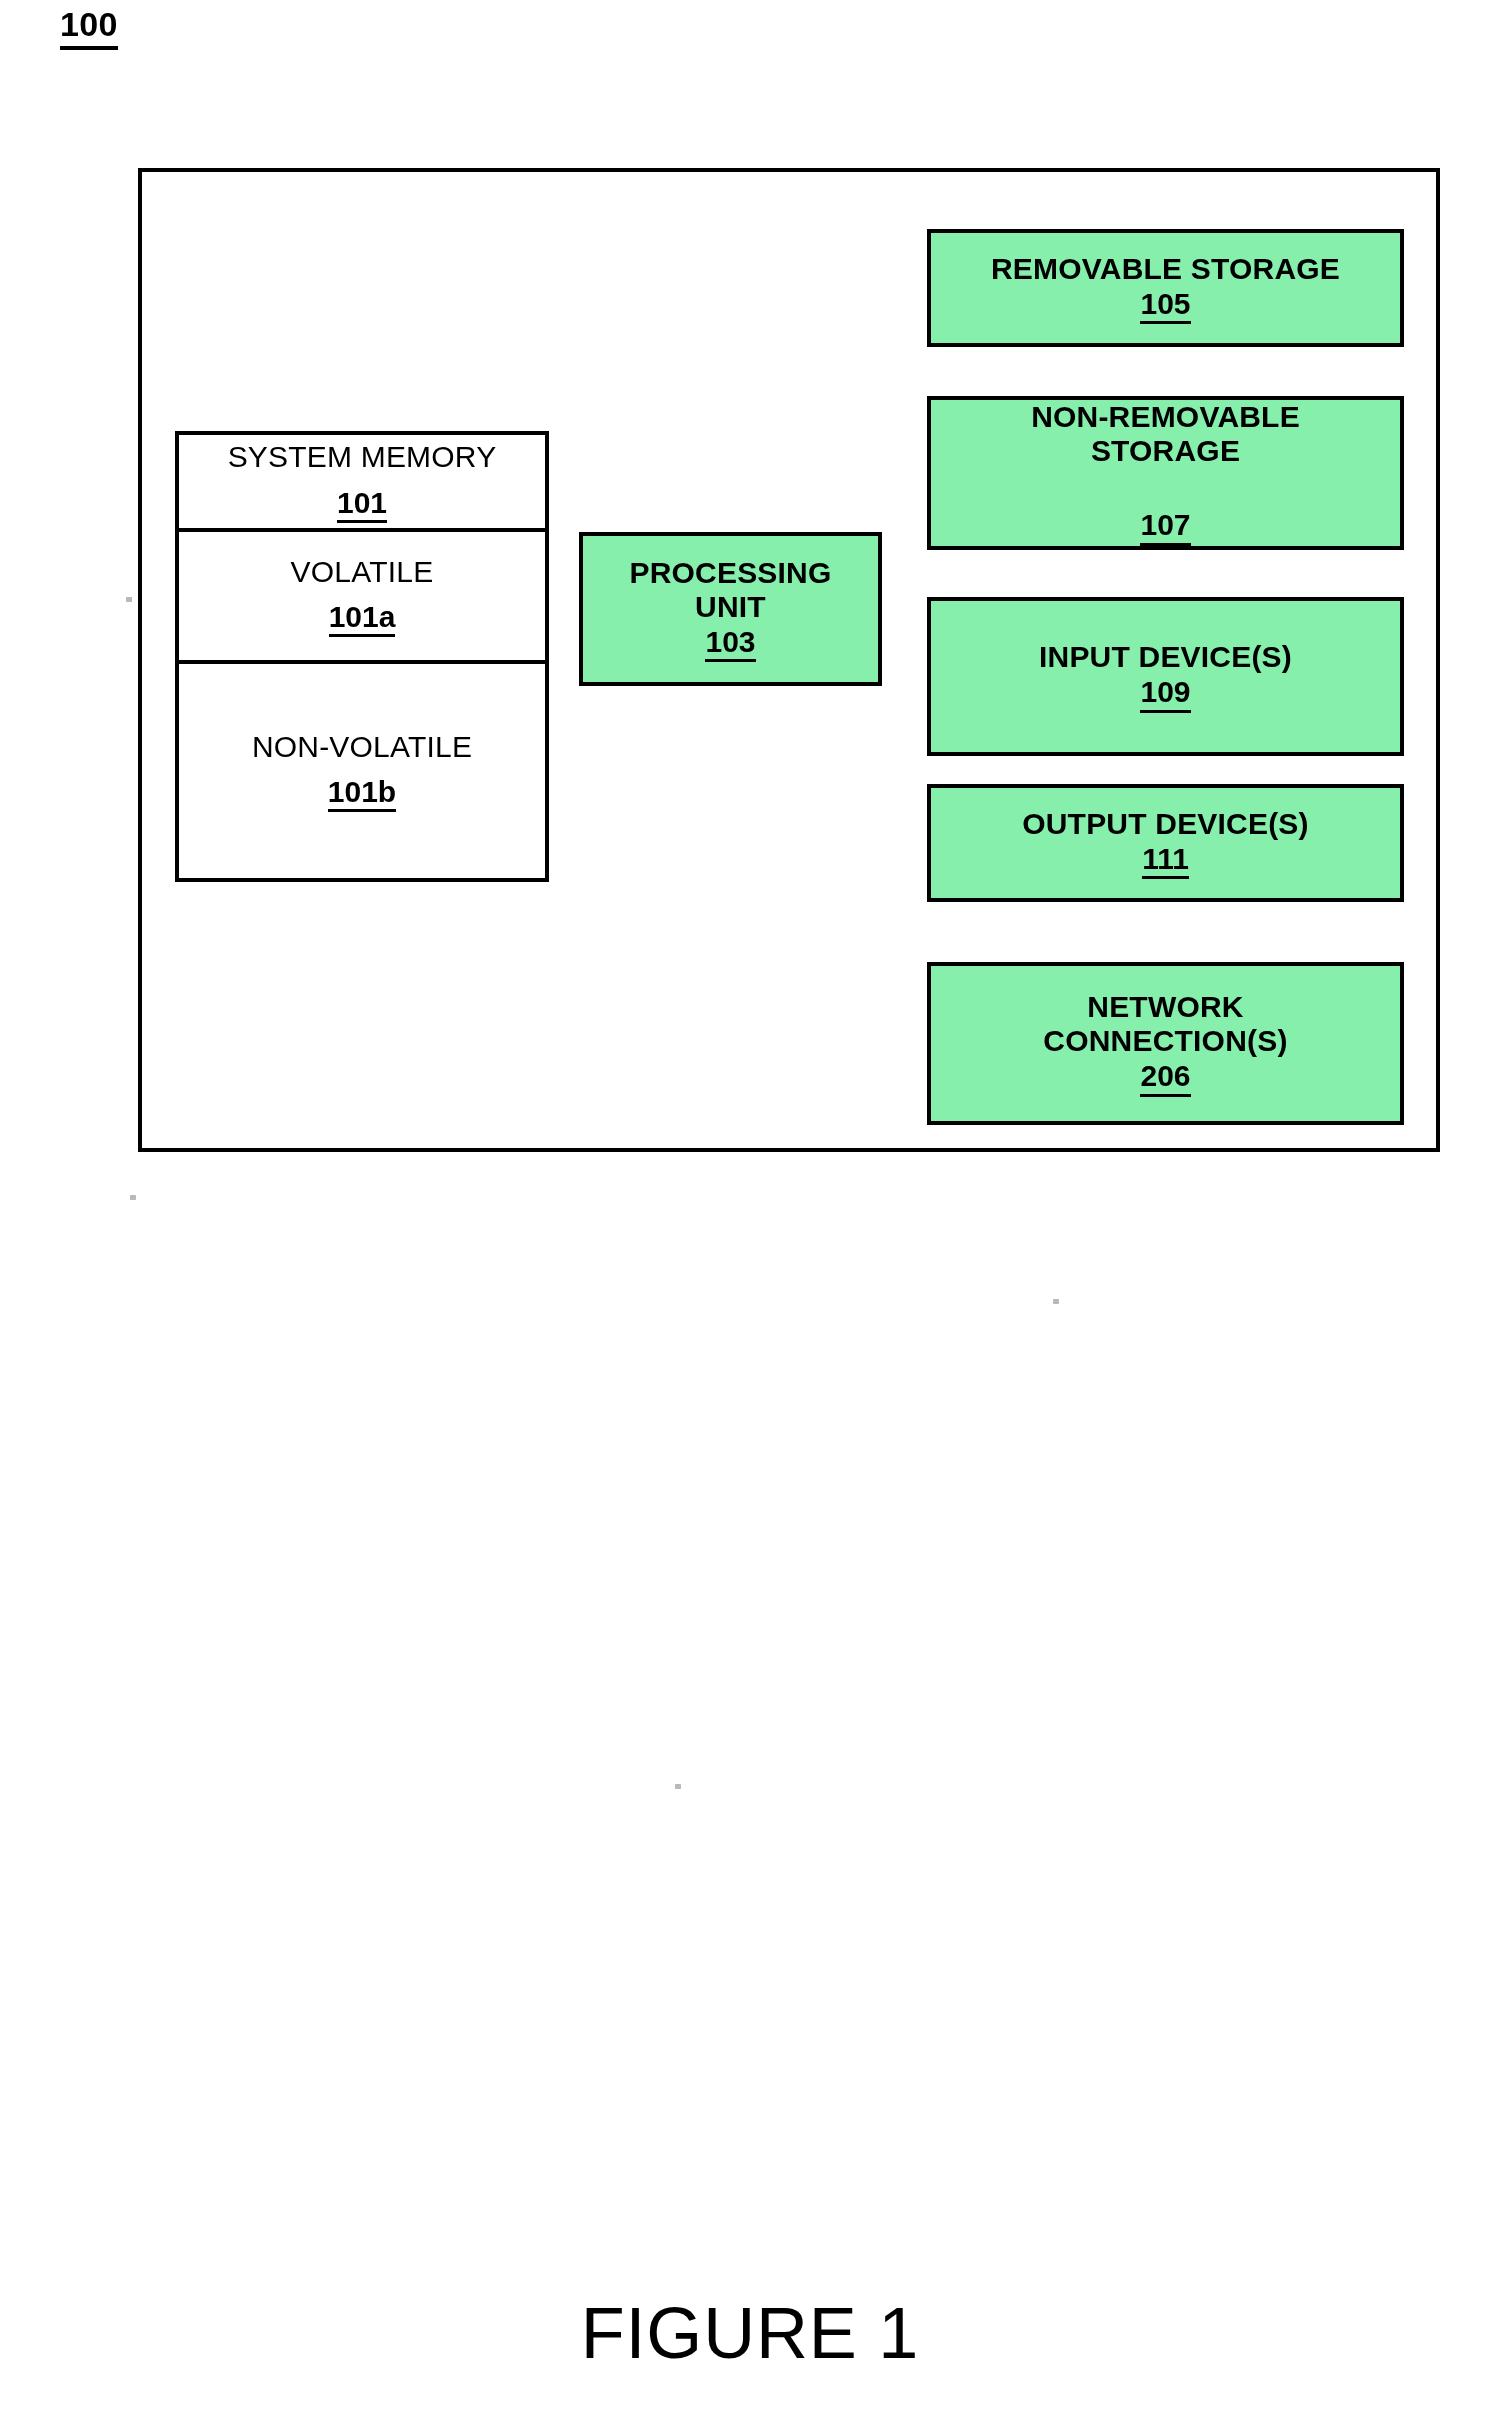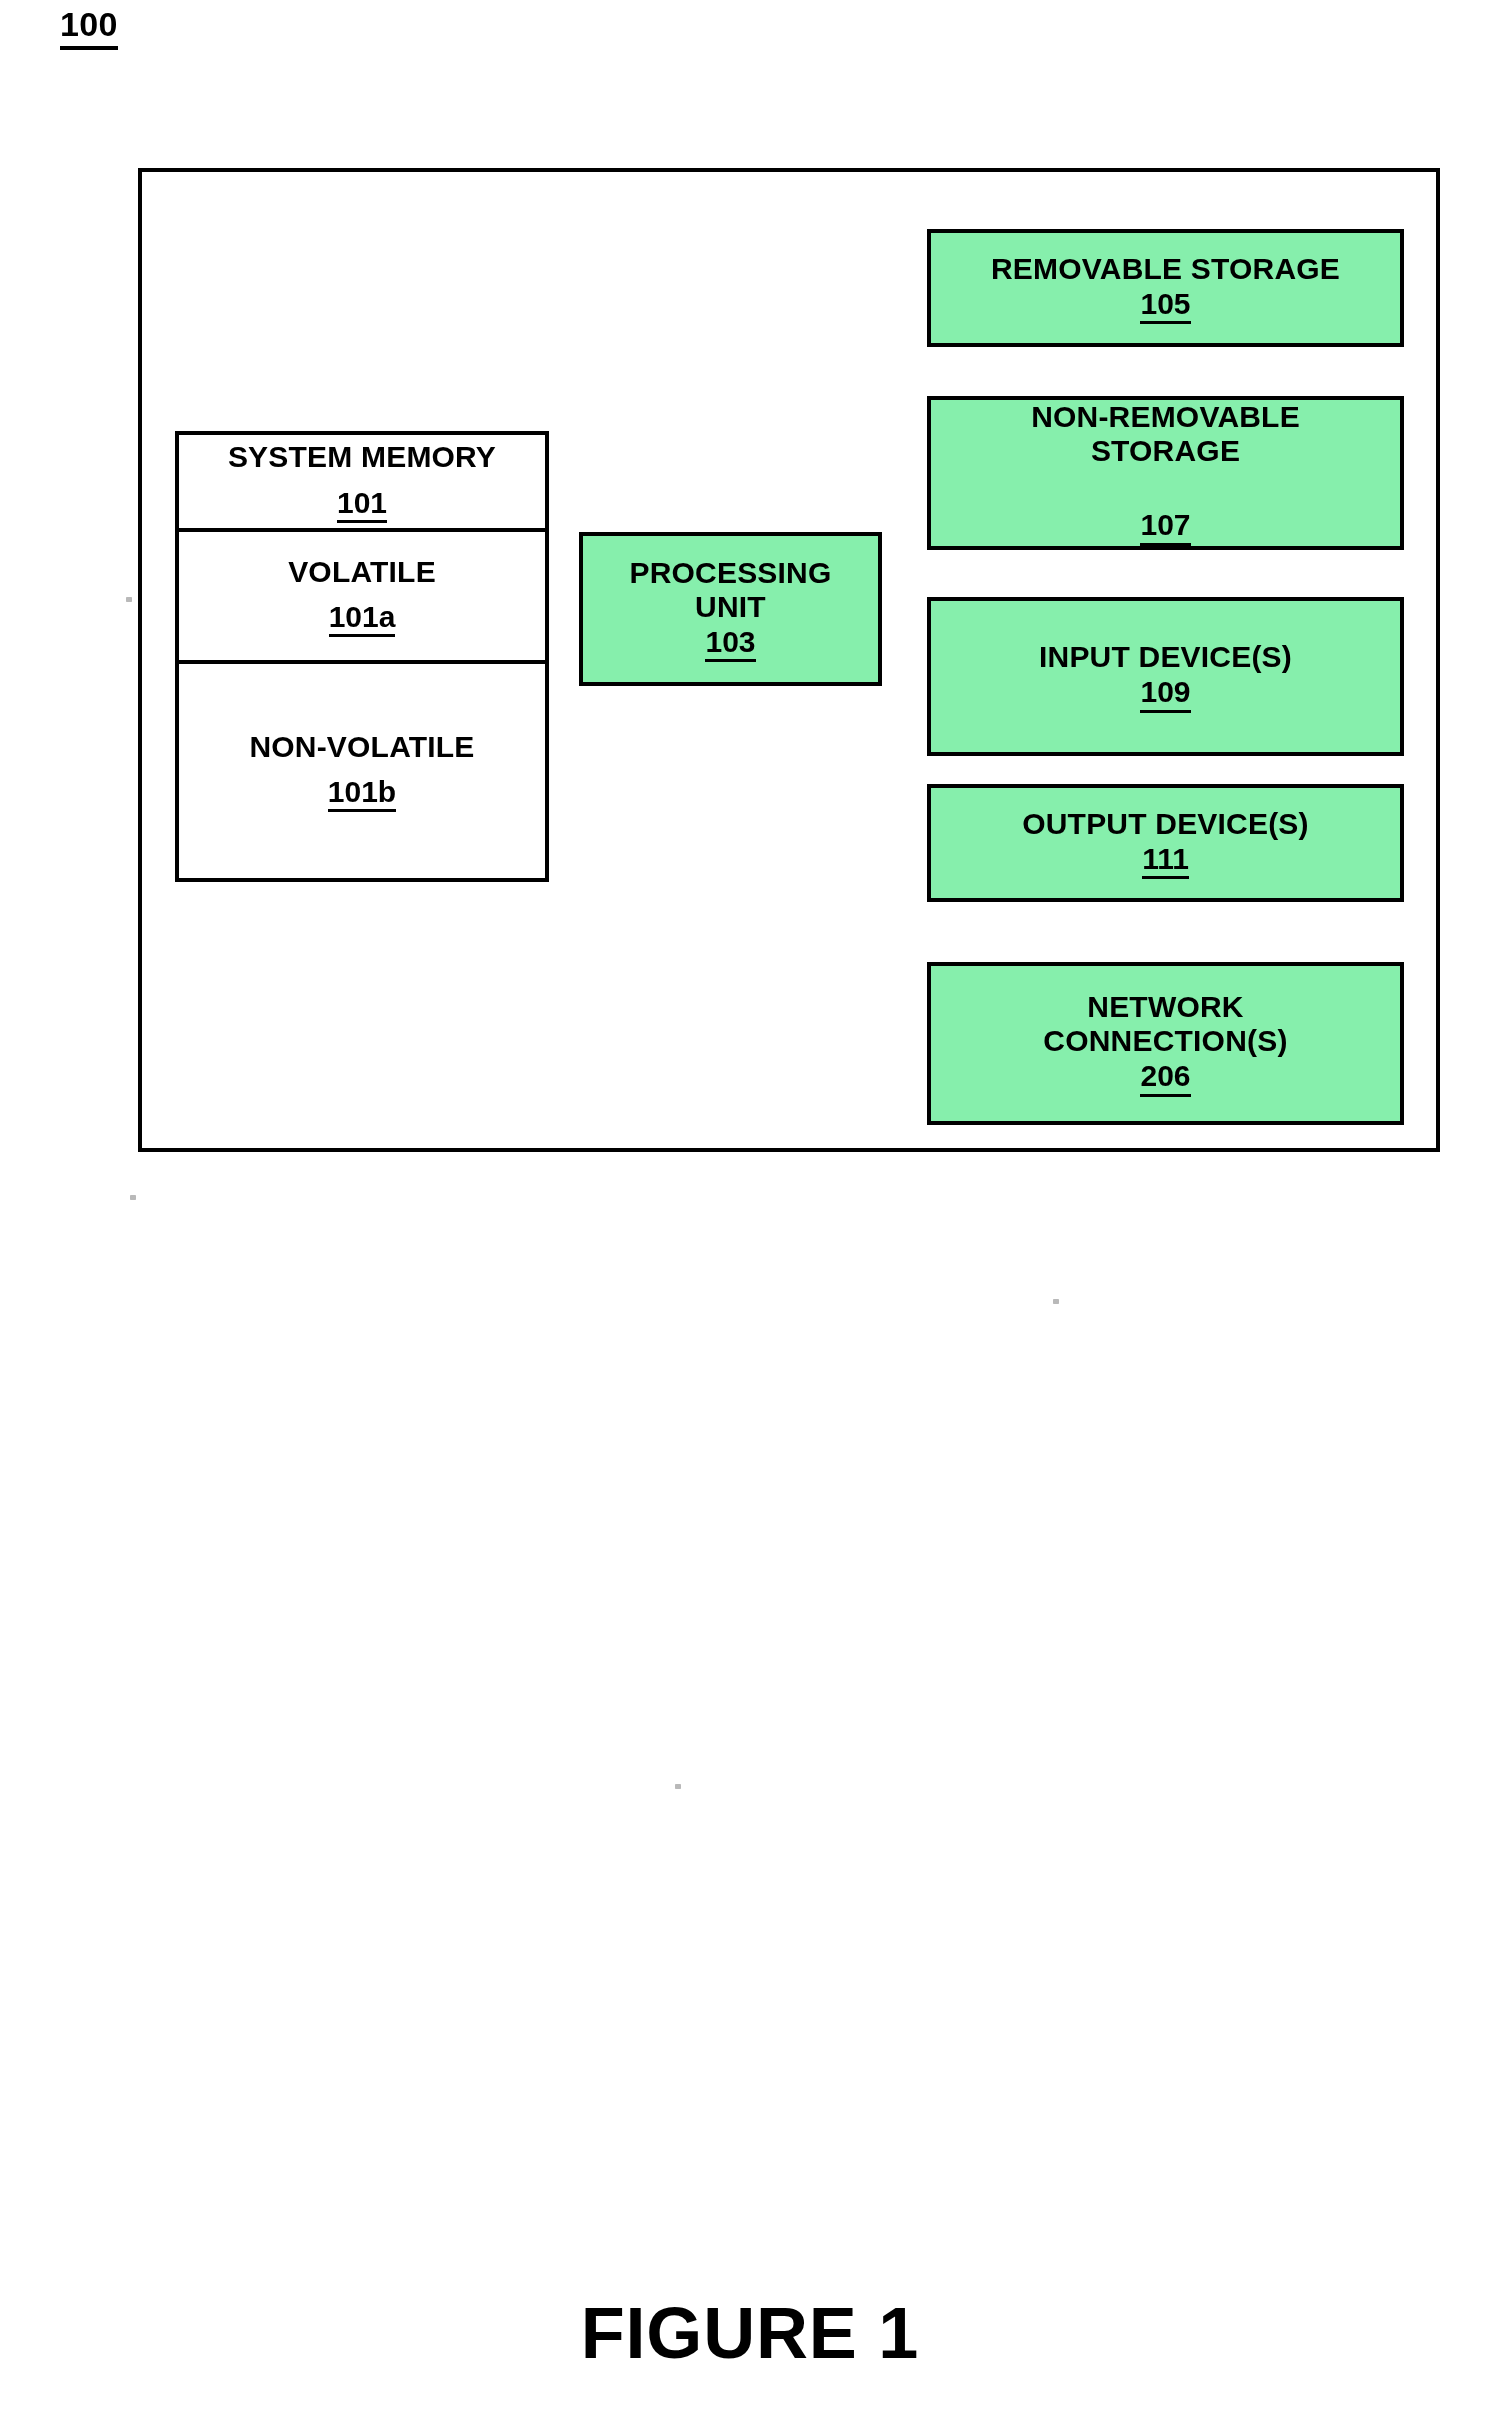--- a/index.html
+++ b/index.html
@@ -95,21 +95,21 @@
   #mem-section-volatile {
     height: 132px;
     border-top: 4.1px solid #000;
   }
   #mem-section-nonvolatile {
     flex: 1;
     border-top: 4.1px solid #000;
   }
   .mem-section .ttl {
     font-size: 30px;
-    font-weight: bold;
+    font-weight: normal;
     line-height: 1.12;
     letter-spacing: 0.2px;
   }
   .mem-section .num {
     font-size: 30px;
     font-weight: bold;
     line-height: 1.12;
     margin-top: 12px;
     border-bottom: 3.3px solid #000;
     padding-bottom: 0.8px;
@@ -126,21 +126,21 @@
   #network-connections-block    { left: 927px; top: 962px; width: 477px; height: 163px; }
 
   
   #figure-caption {
     position: absolute;
     left: 0;
     top: 2292px;
     width: 1500px;
     text-align: center;
     font-size: 72px;
-    font-weight: bold;
+    font-weight: normal;
     letter-spacing: 0.8px;
   }
 
   
   .speckle {
     position: absolute;
     background: #b9b9b9;
     width: 5.7px;
     height: 4.9px;
     border-radius: 0.8px;

